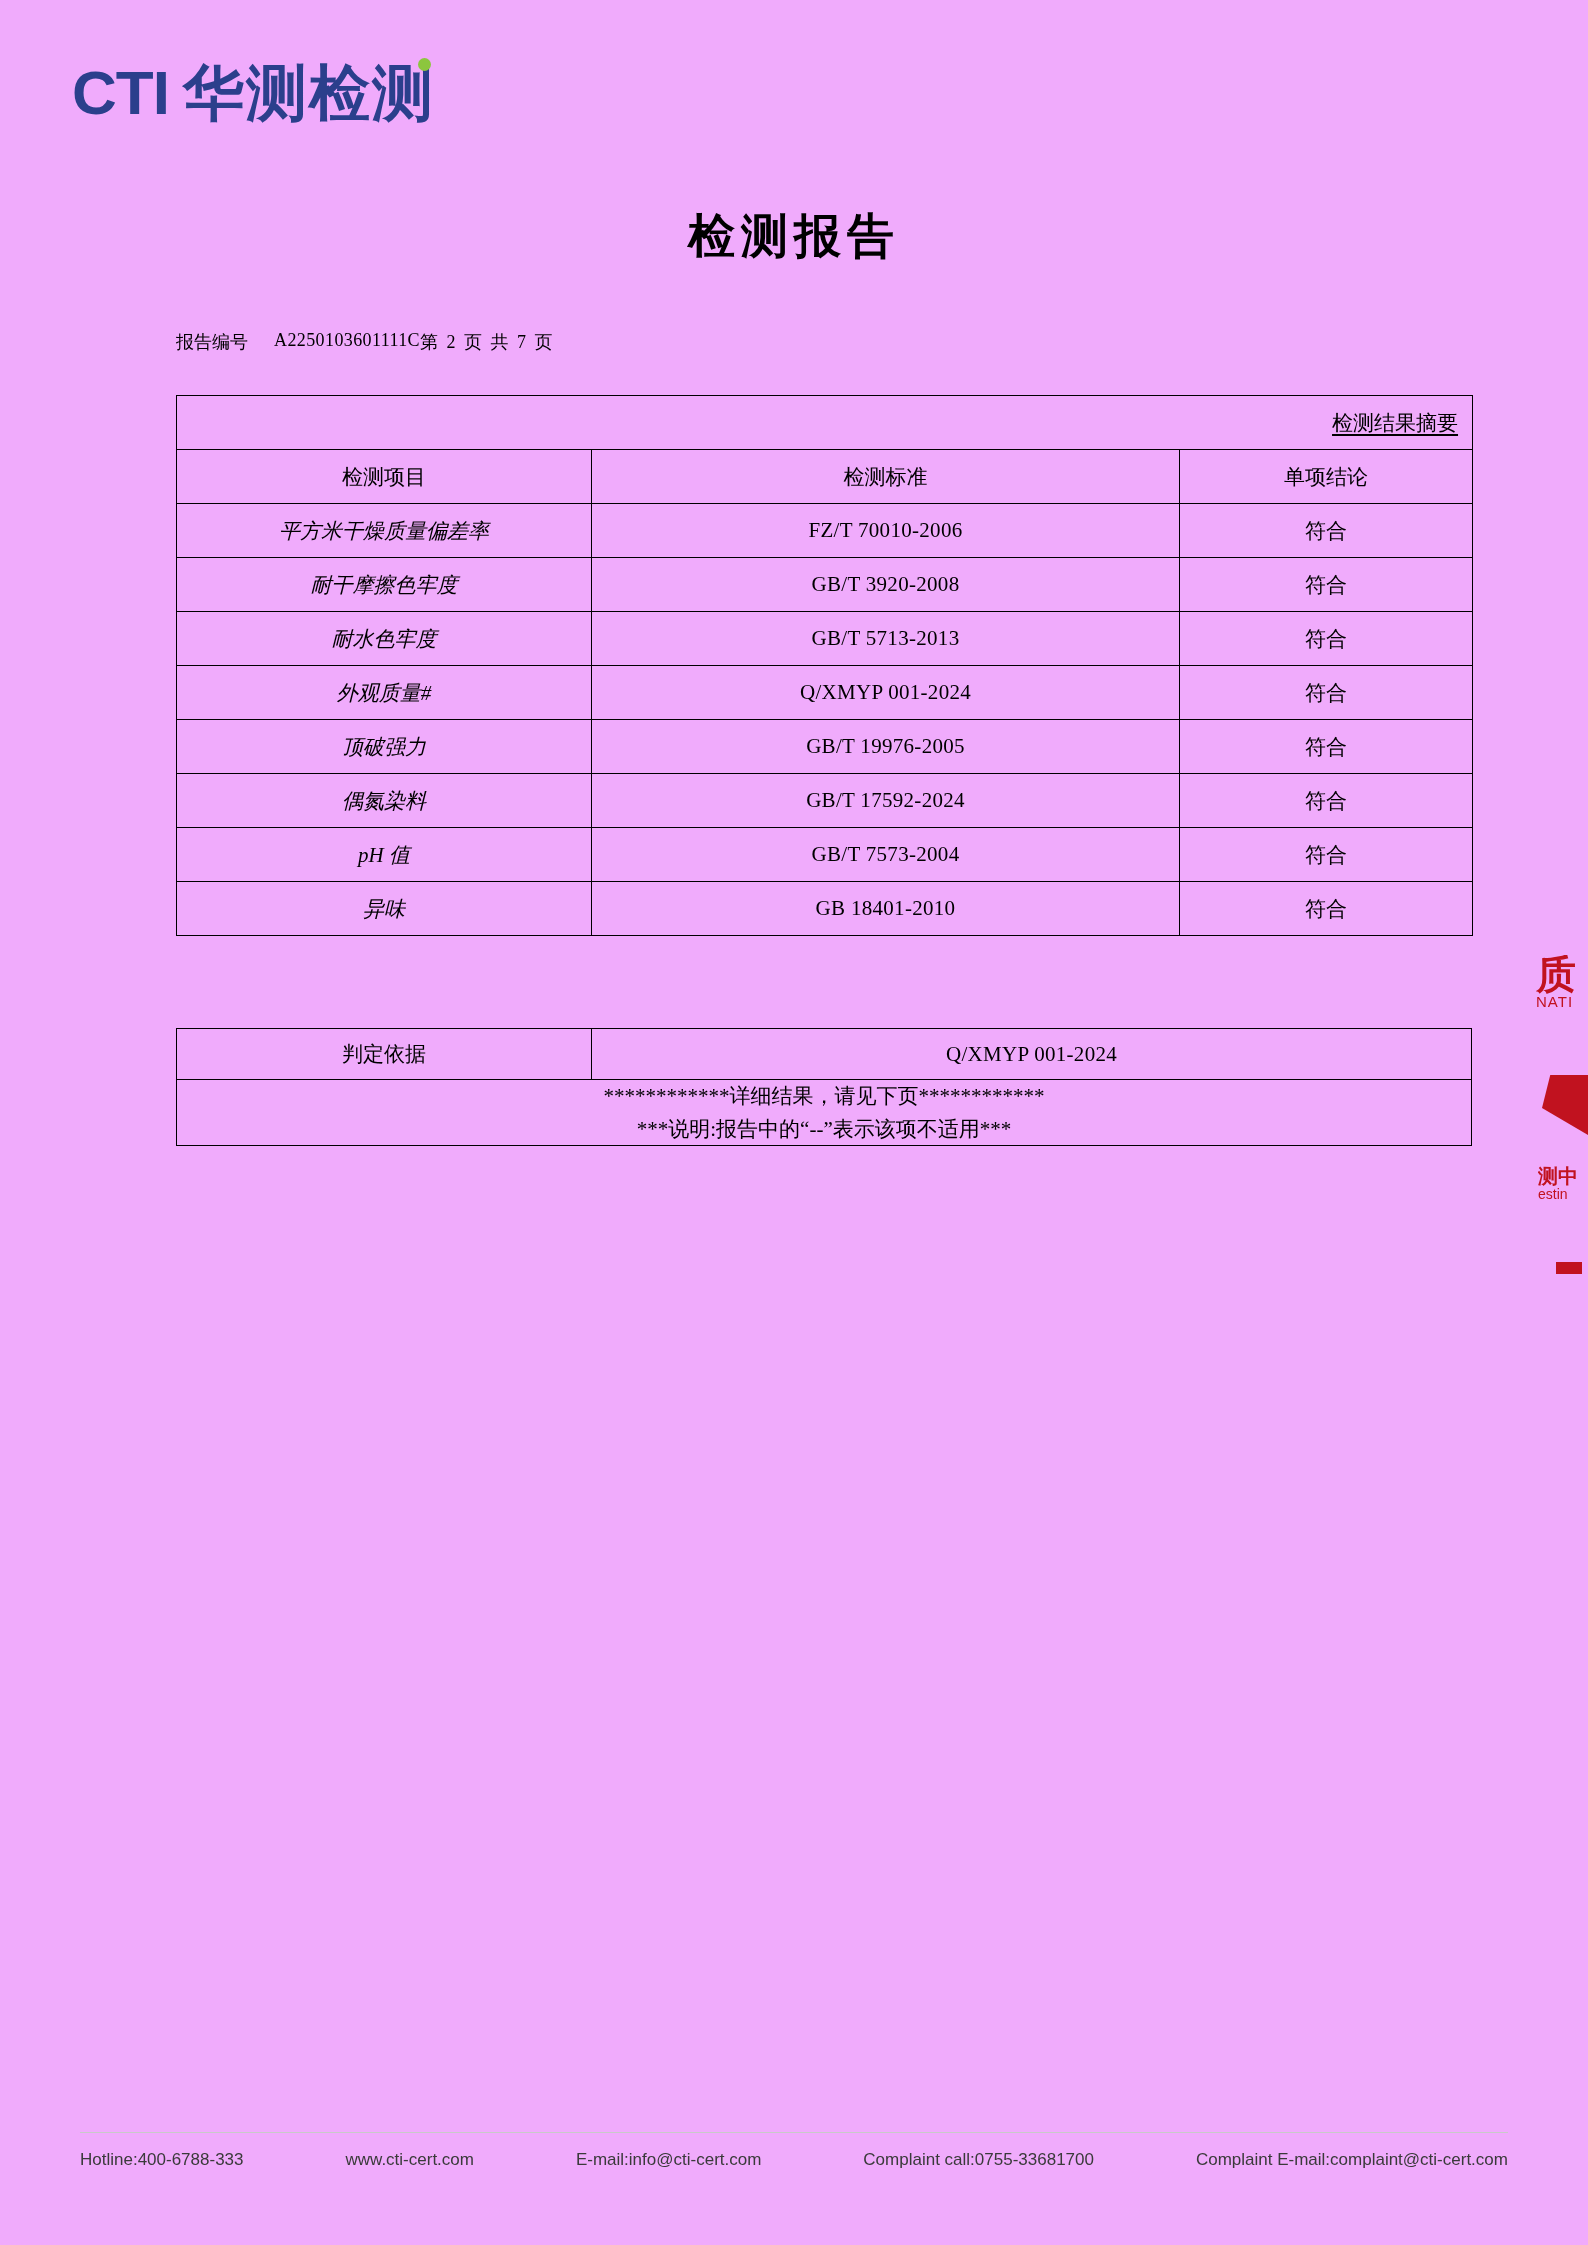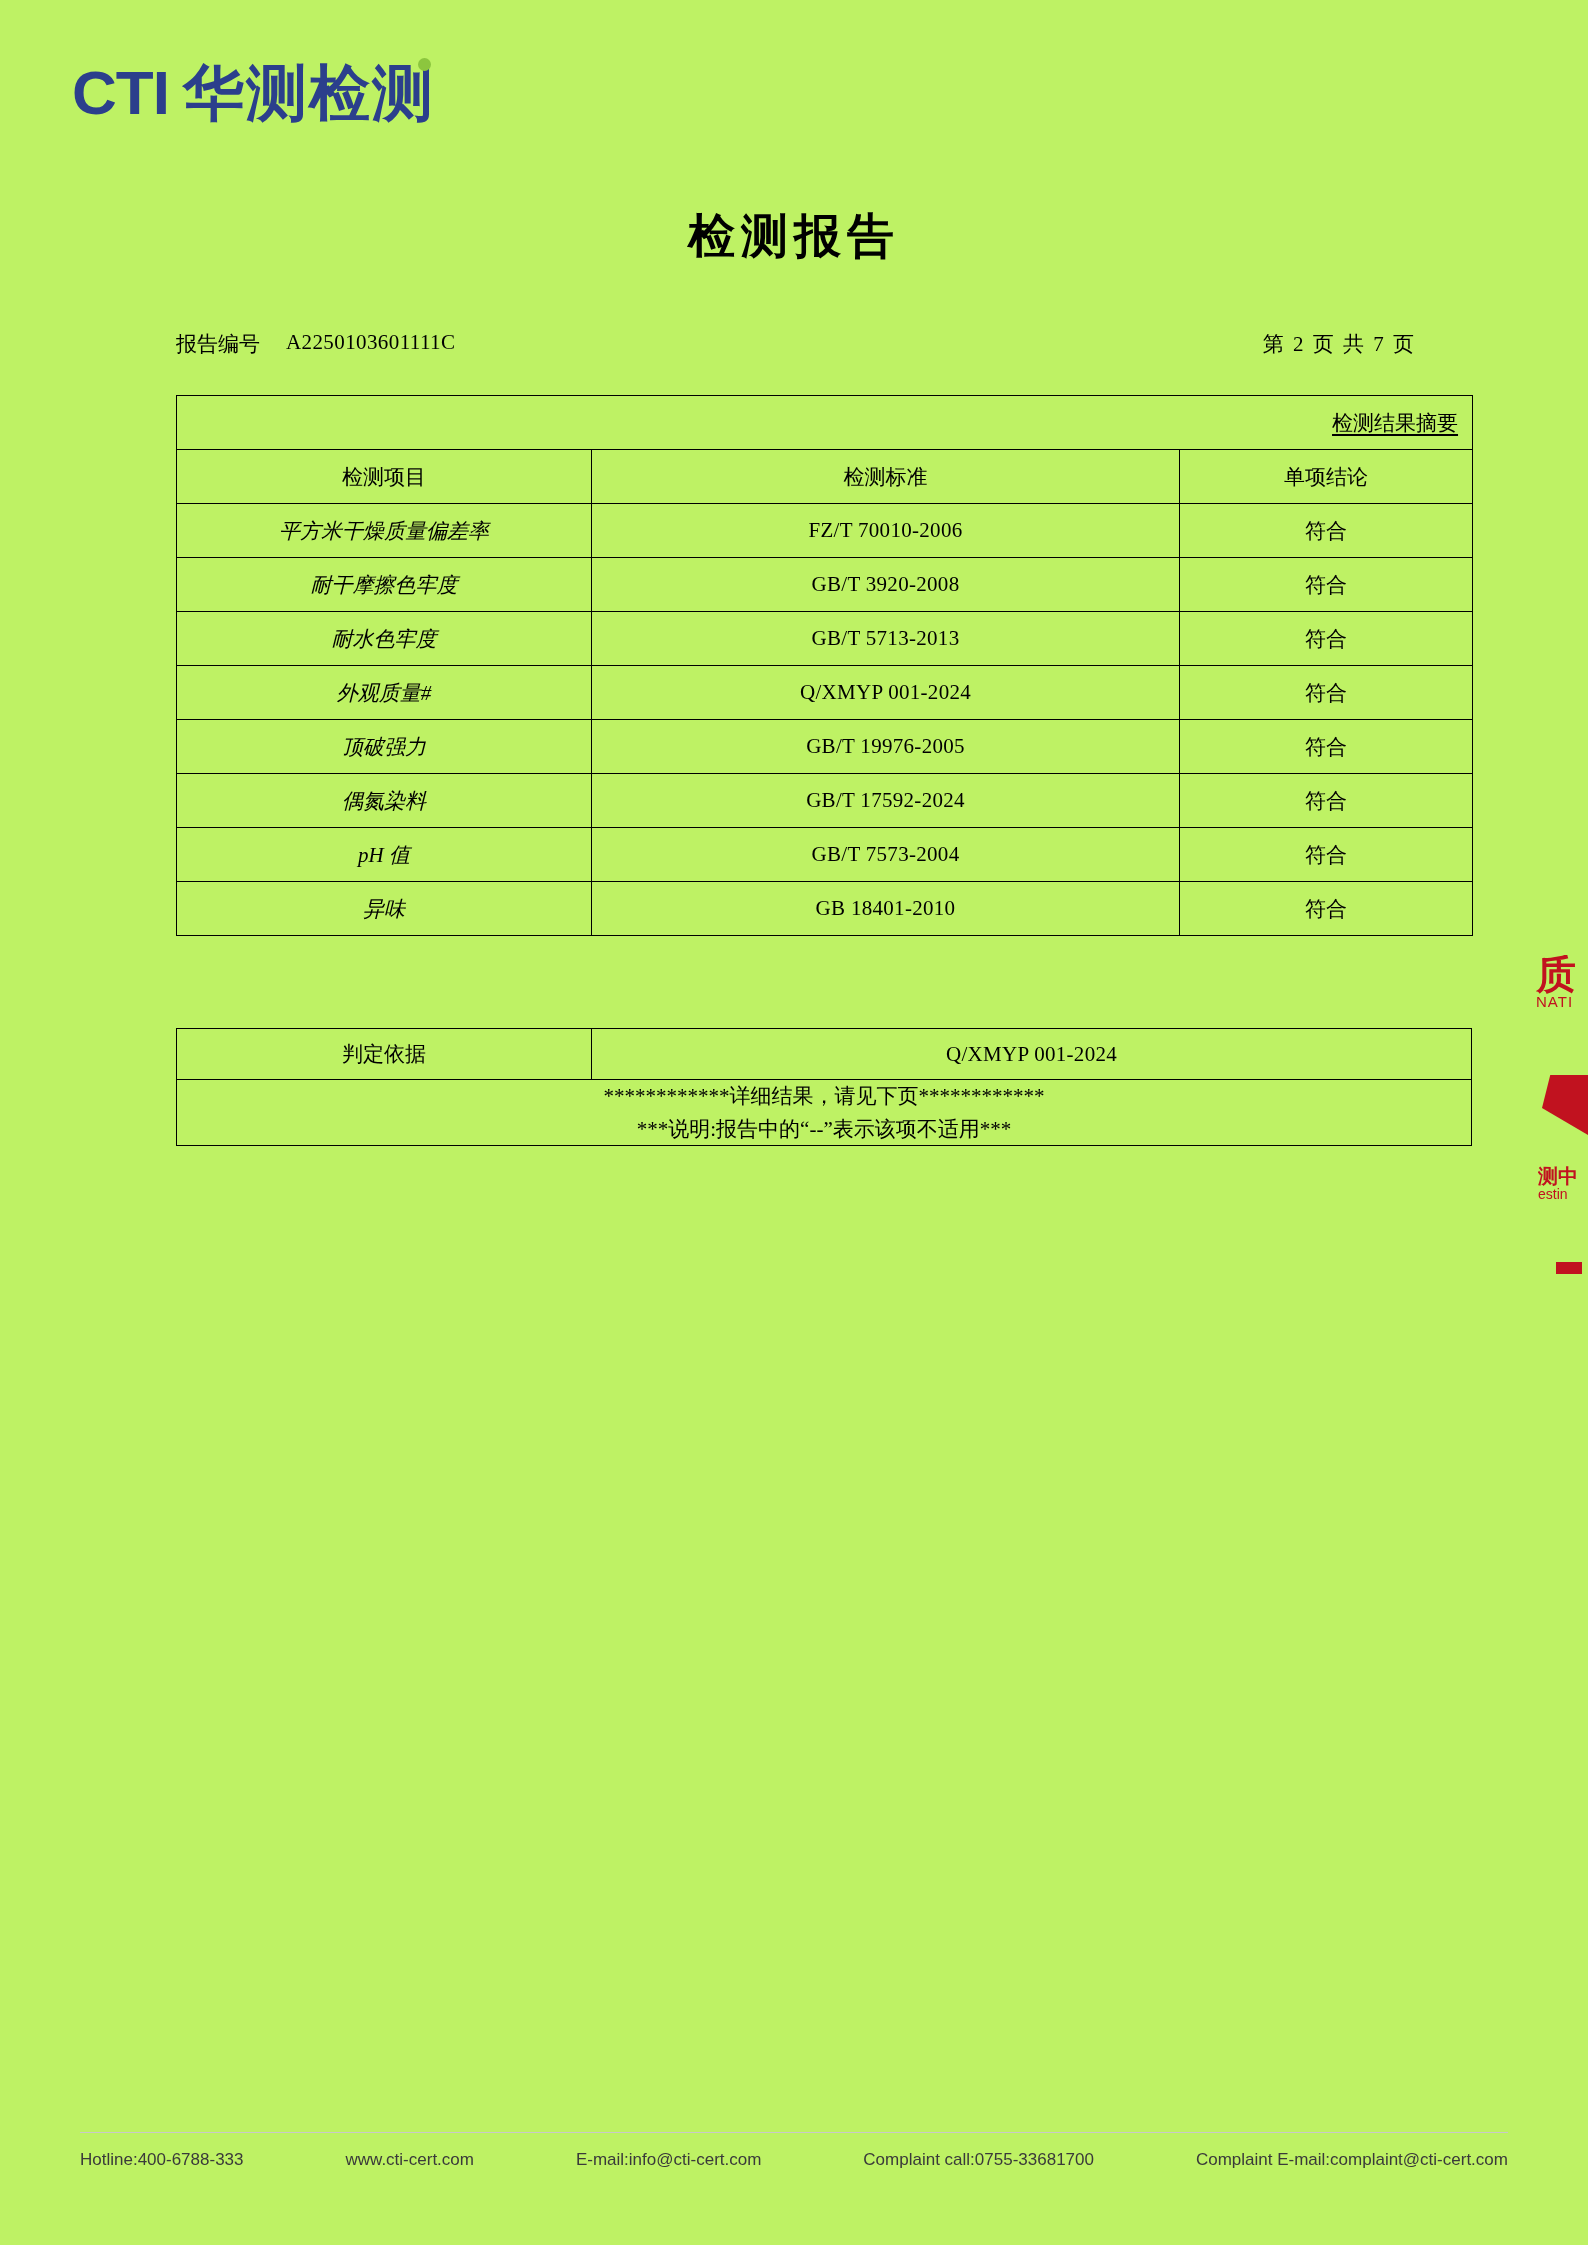--- a/index.html
+++ b/index.html
@@ -12,21 +12,21 @@
     height: 2245px;
     position: relative;
     font-family: "Liberation Serif", serif;
     color: #000000;
     overflow: hidden;
   }
 
   .page {
     position: absolute;
     inset: 0;
-    background: #bef264;
+    background: #f0abfc;
   }
 
   
   .logo {
     position: absolute;
     left: 72px;
     top: 62px;
     display: flex;
     align-items: center;
     gap: 14px;
@@ -71,23 +71,23 @@
     font-family: "DejaVu Serif", serif;
   }
 
   
   .meta-row {
     position: absolute;
     top: 330px;
     left: 176px;
     width: 1240px;
     display: flex;
-    justify-content: space-between;
+    justify-content: flex-start;
     align-items: baseline;
-    font-size: 21px;
+    font-size: 18px;
   }
   .meta-left {
     display: flex;
     gap: 26px;
   }
   .meta-no {
     font-family: "Liberation Serif", serif;
     letter-spacing: 0.4px;
   }
   .meta-right {

